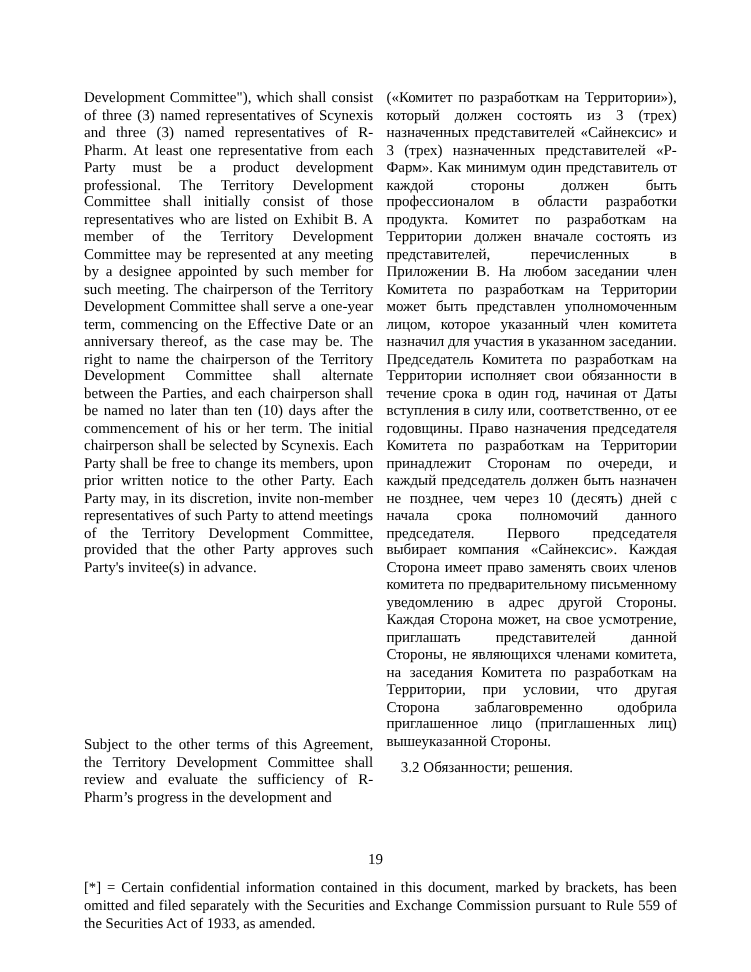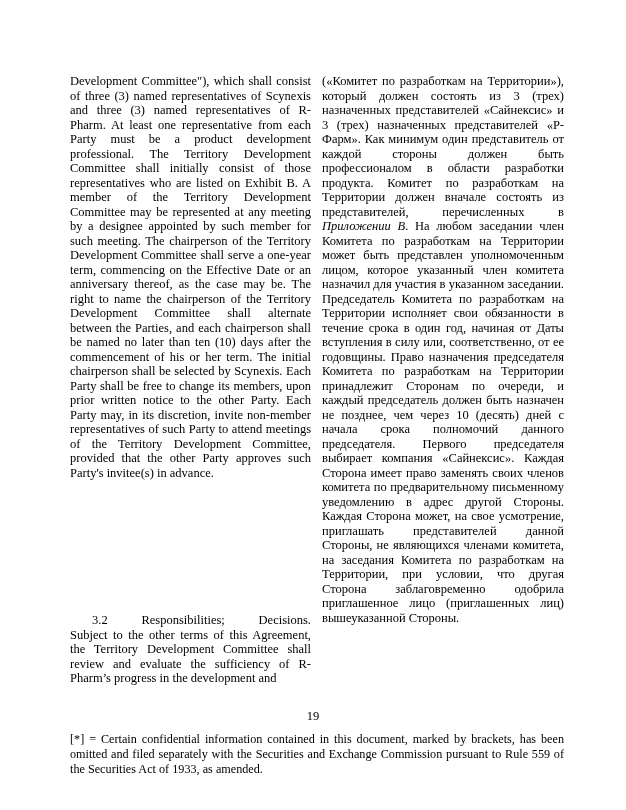--- a/index.html
+++ b/index.html
@@ -45,21 +45,21 @@
   
   .sec32-ru-heading {
     margin-top: 7px !important;
     text-indent: 12px;
     text-align: left !important;
   }
   .sec32-ru-a {
     margin-top: 4px !important;
     text-indent: 12px;
   }
-  .italic { font-style: italic; }
+  .italic { }
   .page-number {
     position: absolute;
     top: 709px;
     left: 0;
     width: 626px;
     text-align: center;
     font-size: 12.5px;
     line-height: 15px;
   }
   .footnote {
@@ -75,29 +75,29 @@
 </head>
 <body>
 
 <div class="page">
 
   <div class="content">
 
     <div class="col col-en">
       <p>Development Committee"), which shall consist of three (3) named representatives of Scynexis and three (3) named representatives of R-Pharm. At least one representative from each Party must be a product development professional. The Territory Development Committee shall initially consist of those representatives who are listed on Exhibit B. A member of the Territory Development Committee may be represented at any meeting by a designee appointed by such member for such meeting. The chairperson of the Territory Development Committee shall serve a one-year term, commencing on the Effective Date or an anniversary thereof, as the case may be. The right to name the chairperson of the Territory Development Committee shall alternate between the Parties, and each chairperson shall be named no later than ten (10) days after the commencement of his or her term. The initial chairperson shall be selected by Scynexis. Each Party shall be free to change its members, upon prior written notice to the other Party. Each Party may, in its discretion, invite non-member representatives of such Party to attend meetings of the Territory Development Committee, provided that the other Party approves such Party's invitee(s) in advance.</p>
       <div class="sec32-en">
-        <div class="headline">3.2 Responsibilities; Decisions.</div>
         <p>Subject to the other terms of this Agreement, the Territory Development Committee shall review and evaluate the sufficiency of R-Pharm’s progress in the development and</p>
       </div>
     </div>
 
     <div class="col col-ru">
       <p>
         <span>(«Комитет по разработкам на Территории»), который должен состоять из 3 (трех) назначенных представителей «Сайнексис» и 3 (трех) назначенных представителей «Р-Фарм». Как минимум один представитель от каждой стороны должен быть профессионалом в области разработки продукта. Комитет по разработкам на Территории должен вначале состоять из представителей, перечисленных в </span><span class="italic">Приложении В</span><span>. На любом заседании член Комитета по разработкам на Территории может быть представлен уполномоченным лицом, которое указанный член комитета назначил для участия в указанном заседании. Председатель Комитета по разработкам на Территории исполняет свои обязанности в течение срока в один год, начиная от Даты вступления в силу или, соответственно, от ее годовщины. Право назначения председателя Комитета по разработкам на Территории принадлежит Сторонам по очереди, и каждый председатель должен быть назначен не позднее, чем через 10 (десять) дней с начала срока полномочий данного председателя. Первого председателя выбирает компания «Сайнексис». Каждая Сторона имеет право заменять своих членов комитета по предварительному письменному уведомлению в адрес другой Стороны. Каждая Сторона может, на свое усмотрение, приглашать представителей данной Стороны, не являющихся членами комитета, на заседания Комитета по разработкам на Территории, при условии, что другая Сторона заблаговременно одобрила приглашенное лицо (приглашенных лиц) вышеуказанной Стороны.</span>
       </p>
+      <p class="sec32-ru-heading">3.2 Обязанности; решения.</p>
     </div>
 
   </div>
 
   <div class="page-number">19</div>
 
   <div class="footnote">[*] = Certain confidential information contained in this document, marked by brackets, has been omitted and filed separately with the Securities and Exchange Commission pursuant to Rule 559 of the Securities Act of 1933, as amended.</div>
 
 </div>
 

